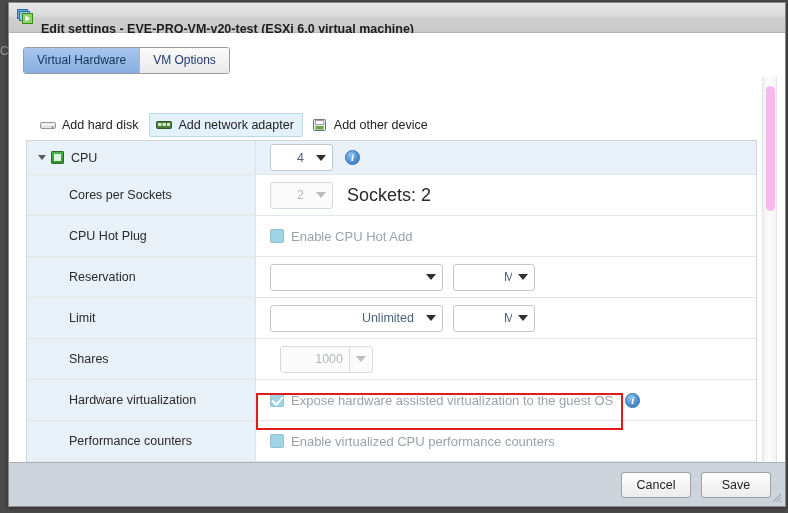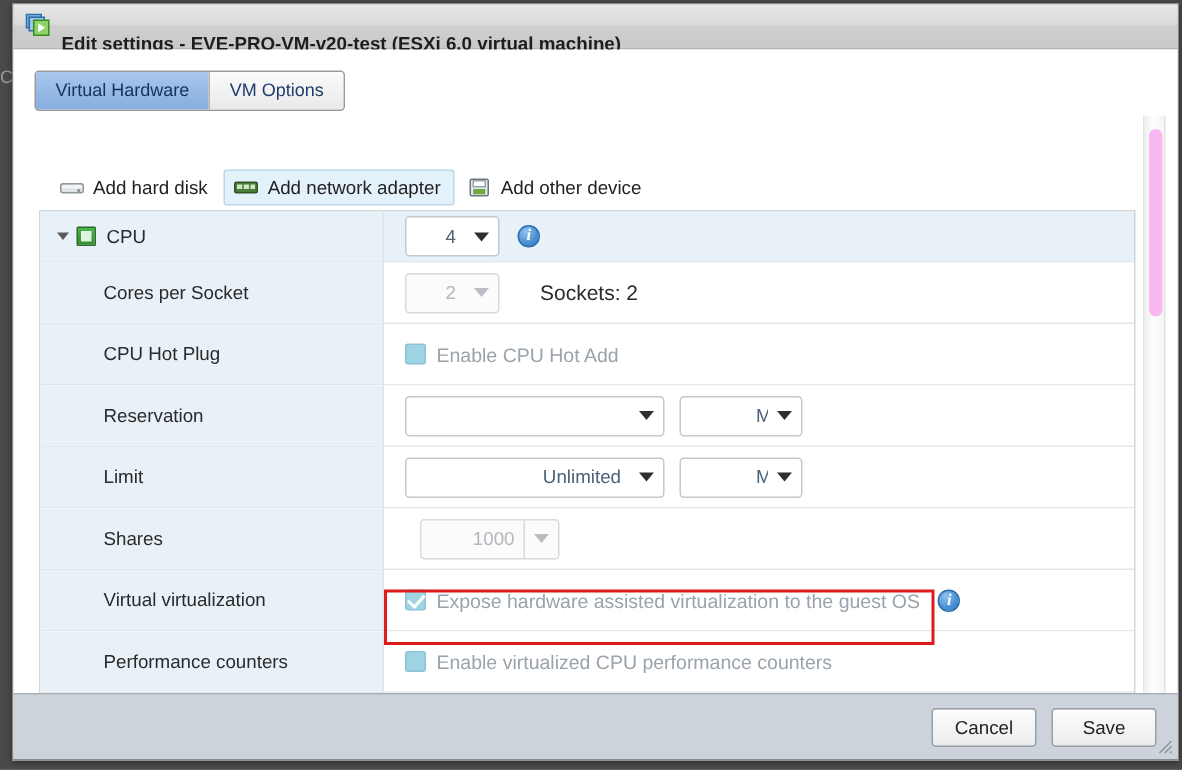--- a/index.html
+++ b/index.html
@@ -255,22 +255,22 @@
   .sel-limit { width: 173px; }
   .sel-shares{ width: 173px; }
   .sel-shareval { width: 93px; margin-left: 10px; }
   .sel-shareval .caret {
     border-left: 1px solid #d6dadd;
     height: 100%;
   }
   .sel-res .sel-text { color: #333; }
 
   .side-note {
-    margin-left: 27px;
-    font-size: 14px;
+    margin-left: 14px;
+    font-size: 18px;
     color: #2a2a2a;
     white-space: nowrap;
   }
 
   
   .cb-line { display: flex; align-items: center; }
   .checkbox {
     width: 14px; height: 14px;
     flex: 0 0 14px;
     border: 1px solid #8fc2d6;
@@ -469,21 +469,21 @@
         <div class="scell-value">
           <div class="select-box sel-cpu">
             <span class="sel-text">4</span>
             <span class="caret"></span>
           </div>
           <span class="info-icon"></span>
         </div>
       </div>
 
       <div class="srow">
-        <div class="scell-label indent">Cores per Socket</div>
+        <div class="scell-label indent">Cores per Sockets</div>
         <div class="scell-value">
           <div class="select-box sel-cores disabled">
             <span class="sel-text">2</span>
             <span class="caret"></span>
           </div>
           <span class="side-note">Sockets: 2</span>
         </div>
       </div>
 
       <div class="srow">
@@ -528,21 +528,21 @@
         <div class="scell-label indent">Shares</div>
         <div class="scell-value">
           <div class="select-box sel-shareval disabled">
             <span class="sel-text">1000</span>
             <span class="caret"></span>
           </div>
         </div>
       </div>
 
       <div class="srow">
-        <div class="scell-label indent">Virtual virtualization</div>
+        <div class="scell-label indent">Hardware virtualization</div>
         <div class="scell-value">
           <div class="cb-line">
             <span class="checkbox checked"></span>
             <span class="cb-label">Expose hardware assisted virtualization to the guest OS</span>
             <span class="info-icon"></span>
           </div>
         </div>
       </div>
 
       <div class="srow">

